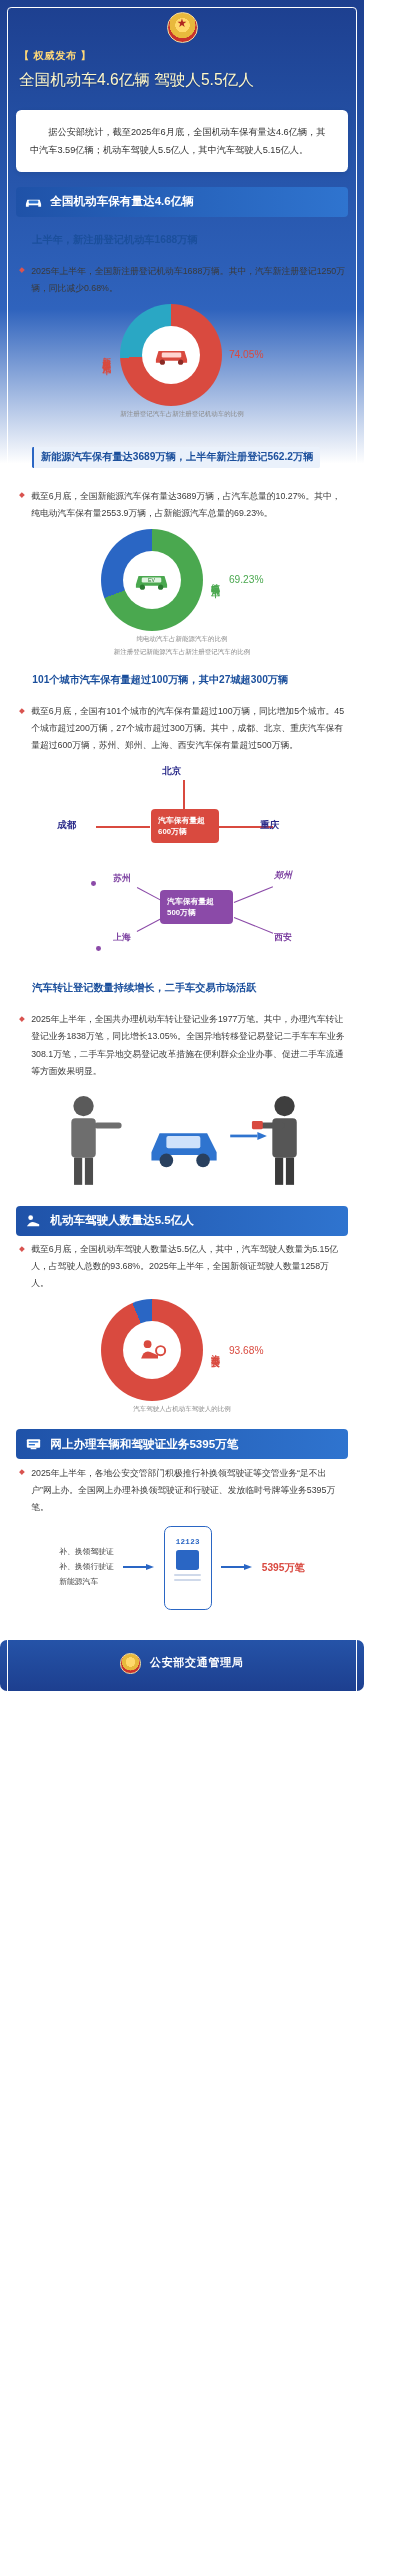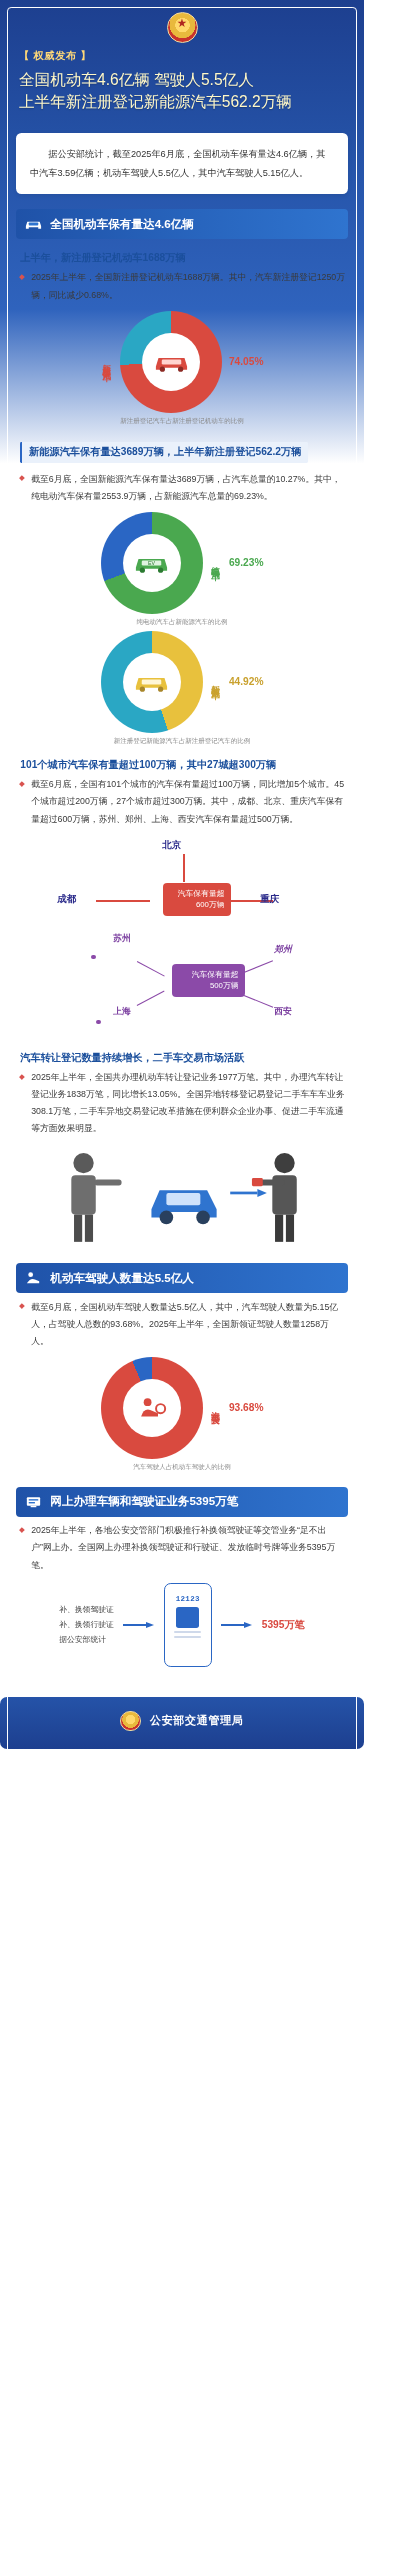--- a/index.html
+++ b/index.html
@@ -99,21 +99,21 @@
   }
   .subhead.boxed{
     display:inline-block;
     background:#eaf1fb;
     border-left:2.7px solid #2a66c4;
     padding:3.4px 6.8px;
     border-radius:1.4px;
     text-align:center;
   }
   .subhead-wrap{ margin:12.2px 16.3px 4.1px 16.3px; }
-  .subhead-wrap .subhead{ margin:4px; }
+  .subhead-wrap .subhead{ margin:16px; }
   
   .bullet {
     margin:4.1px 19px 6.8px 19px;
     font-size:8.8px;
     line-height:1.95;
     color:#3a3a3a;
     position:relative;
     padding-left:12.2px;
   }
   .bullet:before{
@@ -152,21 +152,21 @@
   .car-ico{ width:39px;height:26px; }
   .v-label{
     writing-mode:vertical-rl;
     font-size:8.5px;
     line-height:1.5;
     font-weight:bold;
     letter-spacing:1.4px;
   }
   .pct{
     font-size:10.2px;
-    font-weight:bold;
+    font-weight:normal;
   }
   .chart-cap{
     font-size:6.5px;
     color:#8a8a8a;
     margin-top:4.1px;
   }
   
   .citymap{
     position:relative;
     height:204px;
@@ -178,25 +178,24 @@
     font-weight:bold;
     color:#2a2a8a;
     white-space:nowrap;
   }
   .city-node.purple{ color:#7b3fa0; font-size:8.8px; }
   .city-badge{
     position:absolute;
     border-radius:4.1px;
     color:#fff;
     font-size:7.8px;
-    font-weight:normal;
-    text-align:right;
+    font-weight:bold;
+    text-align:left;
     line-height:1.45;
     padding:5.4px 6.8px;
-    margin-left:12px;
   }
   .badge-red{ background:#d94a3f; }
   .badge-purple{ background:#8b4aa8; }
   .map-line{ position:absolute; background:#d94a3f; }
   .map-line.purple{ background:#8b4aa8; }
   .dot{ position:absolute;width:4.8px;height:4.8px;border-radius:50%; }
   
   .illus{
     margin:6.8px 0 4.1px 0;
     text-align:center;
@@ -269,21 +268,20 @@
 
 <div class="page">
   <div class="outer-frame"></div>
 
   <div class="header">
     <div class="hdr-badge">
       <span class="emblem"></span>
     </div>
     <div class="auth-line">【 权威发布 】</div>
     <div class="hdr-title">全国机动车4.6亿辆  驾驶人5.5亿人</div>
-    <div class="hdr-title">上半年新注册登记新能源汽车562.2万辆</div>
   </div>
 
   <div class="intro">据公安部统计，截至2025年6月底，全国机动车保有量达4.6亿辆，其中汽车3.59亿辆；机动车驾驶人5.5亿人，其中汽车驾驶人5.15亿人。</div>
 
   <div class="section-bar">
     <svg class="sec-ico" viewBox="0 0 40 28">
       <path d="M4 18 L7 9 H33 L36 18 V24 H30 V21 H10 V24 H4 Z" fill="#ffffff"></path>
       <rect x="10" y="11" width="20" height="6" rx="1.5" fill="#2f74cf"></rect>
     </svg>
     <span>全国机动车保有量达4.6亿辆</span>
@@ -331,34 +329,20 @@
         </div>
       </div>
       <div class="v-label" style="color:#4aa84f;">纯电动汽车</div>
       <div class="pct" style="color:#4aa84f;">69.23%</div>
     </div>
     <div class="chart-cap">纯电动汽车占新能源汽车的比例</div>
   </div>
 
 
   <div class="chart-block">
-    <div class="donut-row">
-      <div class="donut" style="background:conic-gradient(#e8c13d 0 44.92%, #2aa7c4 44.92% 100%);">
-        <div class="hole">
-          <svg class="car-ico" viewBox="0 0 60 38">
-            <path d="M6 26 L10 13 H50 L54 26 V31 H46 V28 H14 V31 H6 Z" fill="#e8c13d"></path>
-            <rect x="15" y="15" width="30" height="8" rx="2" fill="#fff6d6"></rect>
-            <circle cx="16" cy="30" r="4" fill="#a8862a"></circle>
-              <circle cx="44" cy="30" r="4" fill="#a8862a"></circle>
-          </svg>
-        </div>
-      </div>
-      <div class="v-label" style="color:#c9a12e;">新能源汽车</div>
-      <div class="pct" style="color:#c9a12e;">44.92%</div>
-    </div>
     <div class="chart-cap">新注册登记新能源汽车占新注册登记汽车的比例</div>
   </div>
 
   <div class="subhead-wrap">
     <div class="subhead">101个城市汽车保有量超过100万辆，其中27城超300万辆</div>
   </div>
   <div class="bullet">截至6月底，全国有101个城市的汽车保有量超过100万辆，同比增加5个城市。45个城市超过200万辆，27个城市超过300万辆。其中，成都、北京、重庆汽车保有量超过600万辆，苏州、郑州、上海、西安汽车保有量超过500万辆。</div>
 
   <div class="citymap">
 
@@ -366,21 +350,21 @@
     <div class="map-line" style="left:167px;top:19px;width:2px;height:28.6px;"></div>
     <div class="city-badge badge-red" style="left:135px;top:48px;width:68px;">
       <div>汽车保有量超</div>
       <div>600万辆</div>
     </div>
     <div class="map-line" style="left:80px;top:65px;width:54px;height:2px;"></div>
     <div class="city-node" style="left:41px;top:58px;">成都</div>
     <div class="map-line" style="left:203px;top:65px;width:54px;height:2px;"></div>
     <div class="city-node" style="left:244px;top:58px;">重庆</div>
 
-    <div class="city-node purple" style="left:97px;top:98px;">苏州</div>
+    <div class="city-node purple" style="left:97px;top:112px;">苏州</div>
     <div class="city-node purple" style="left:258px;top:109px;font-style:italic;">郑州</div>
     <div class="city-node purple" style="left:97px;top:171px;">上海</div>
     <div class="city-node purple" style="left:258px;top:171px;">西安</div>
     <div class="city-badge badge-purple" style="left:144px;top:129px;width:73px;">
       <div>汽车保有量超</div>
       <div>500万辆</div>
     </div>
     <div class="map-line purple" style="left:121px;top:126px;width:31px;height:1.4px;transform:rotate(28deg);transform-origin:left center;"></div>
     <div class="map-line purple" style="left:218px;top:141px;width:42px;height:1.4px;transform:rotate(-22deg);transform-origin:left center;"></div>
     <div class="map-line purple" style="left:121px;top:170px;width:31px;height:1.4px;transform:rotate(-28deg);transform-origin:left center;"></div>
@@ -458,21 +442,21 @@
     </svg>
     <span>网上办理车辆和驾驶证业务5395万笔</span>
   </div>
 
   <div class="bullet">2025年上半年，各地公安交管部门积极推行补换领驾驶证等交管业务“足不出户”网上办。全国网上办理补换领驾驶证和行驶证、发放临时号牌等业务5395万笔。</div>
 
   <div class="phone-block">
     <div class="tasklist">
       <div>补、换领驾驶证</div>
       <div>补、换领行驶证</div>
-      <div>据公安部统计</div>
+      <div>新能源汽车</div>
     </div>
     <div class="arrow-right"></div>
     <div class="phone">
       <div class="appname">12123</div>
       <div class="appsq"></div>
       <div class="bar"></div>
       <div class="bar"></div>
     </div>
     <div class="arrow-right"></div>
     <div class="result-big">5395万笔</div>

